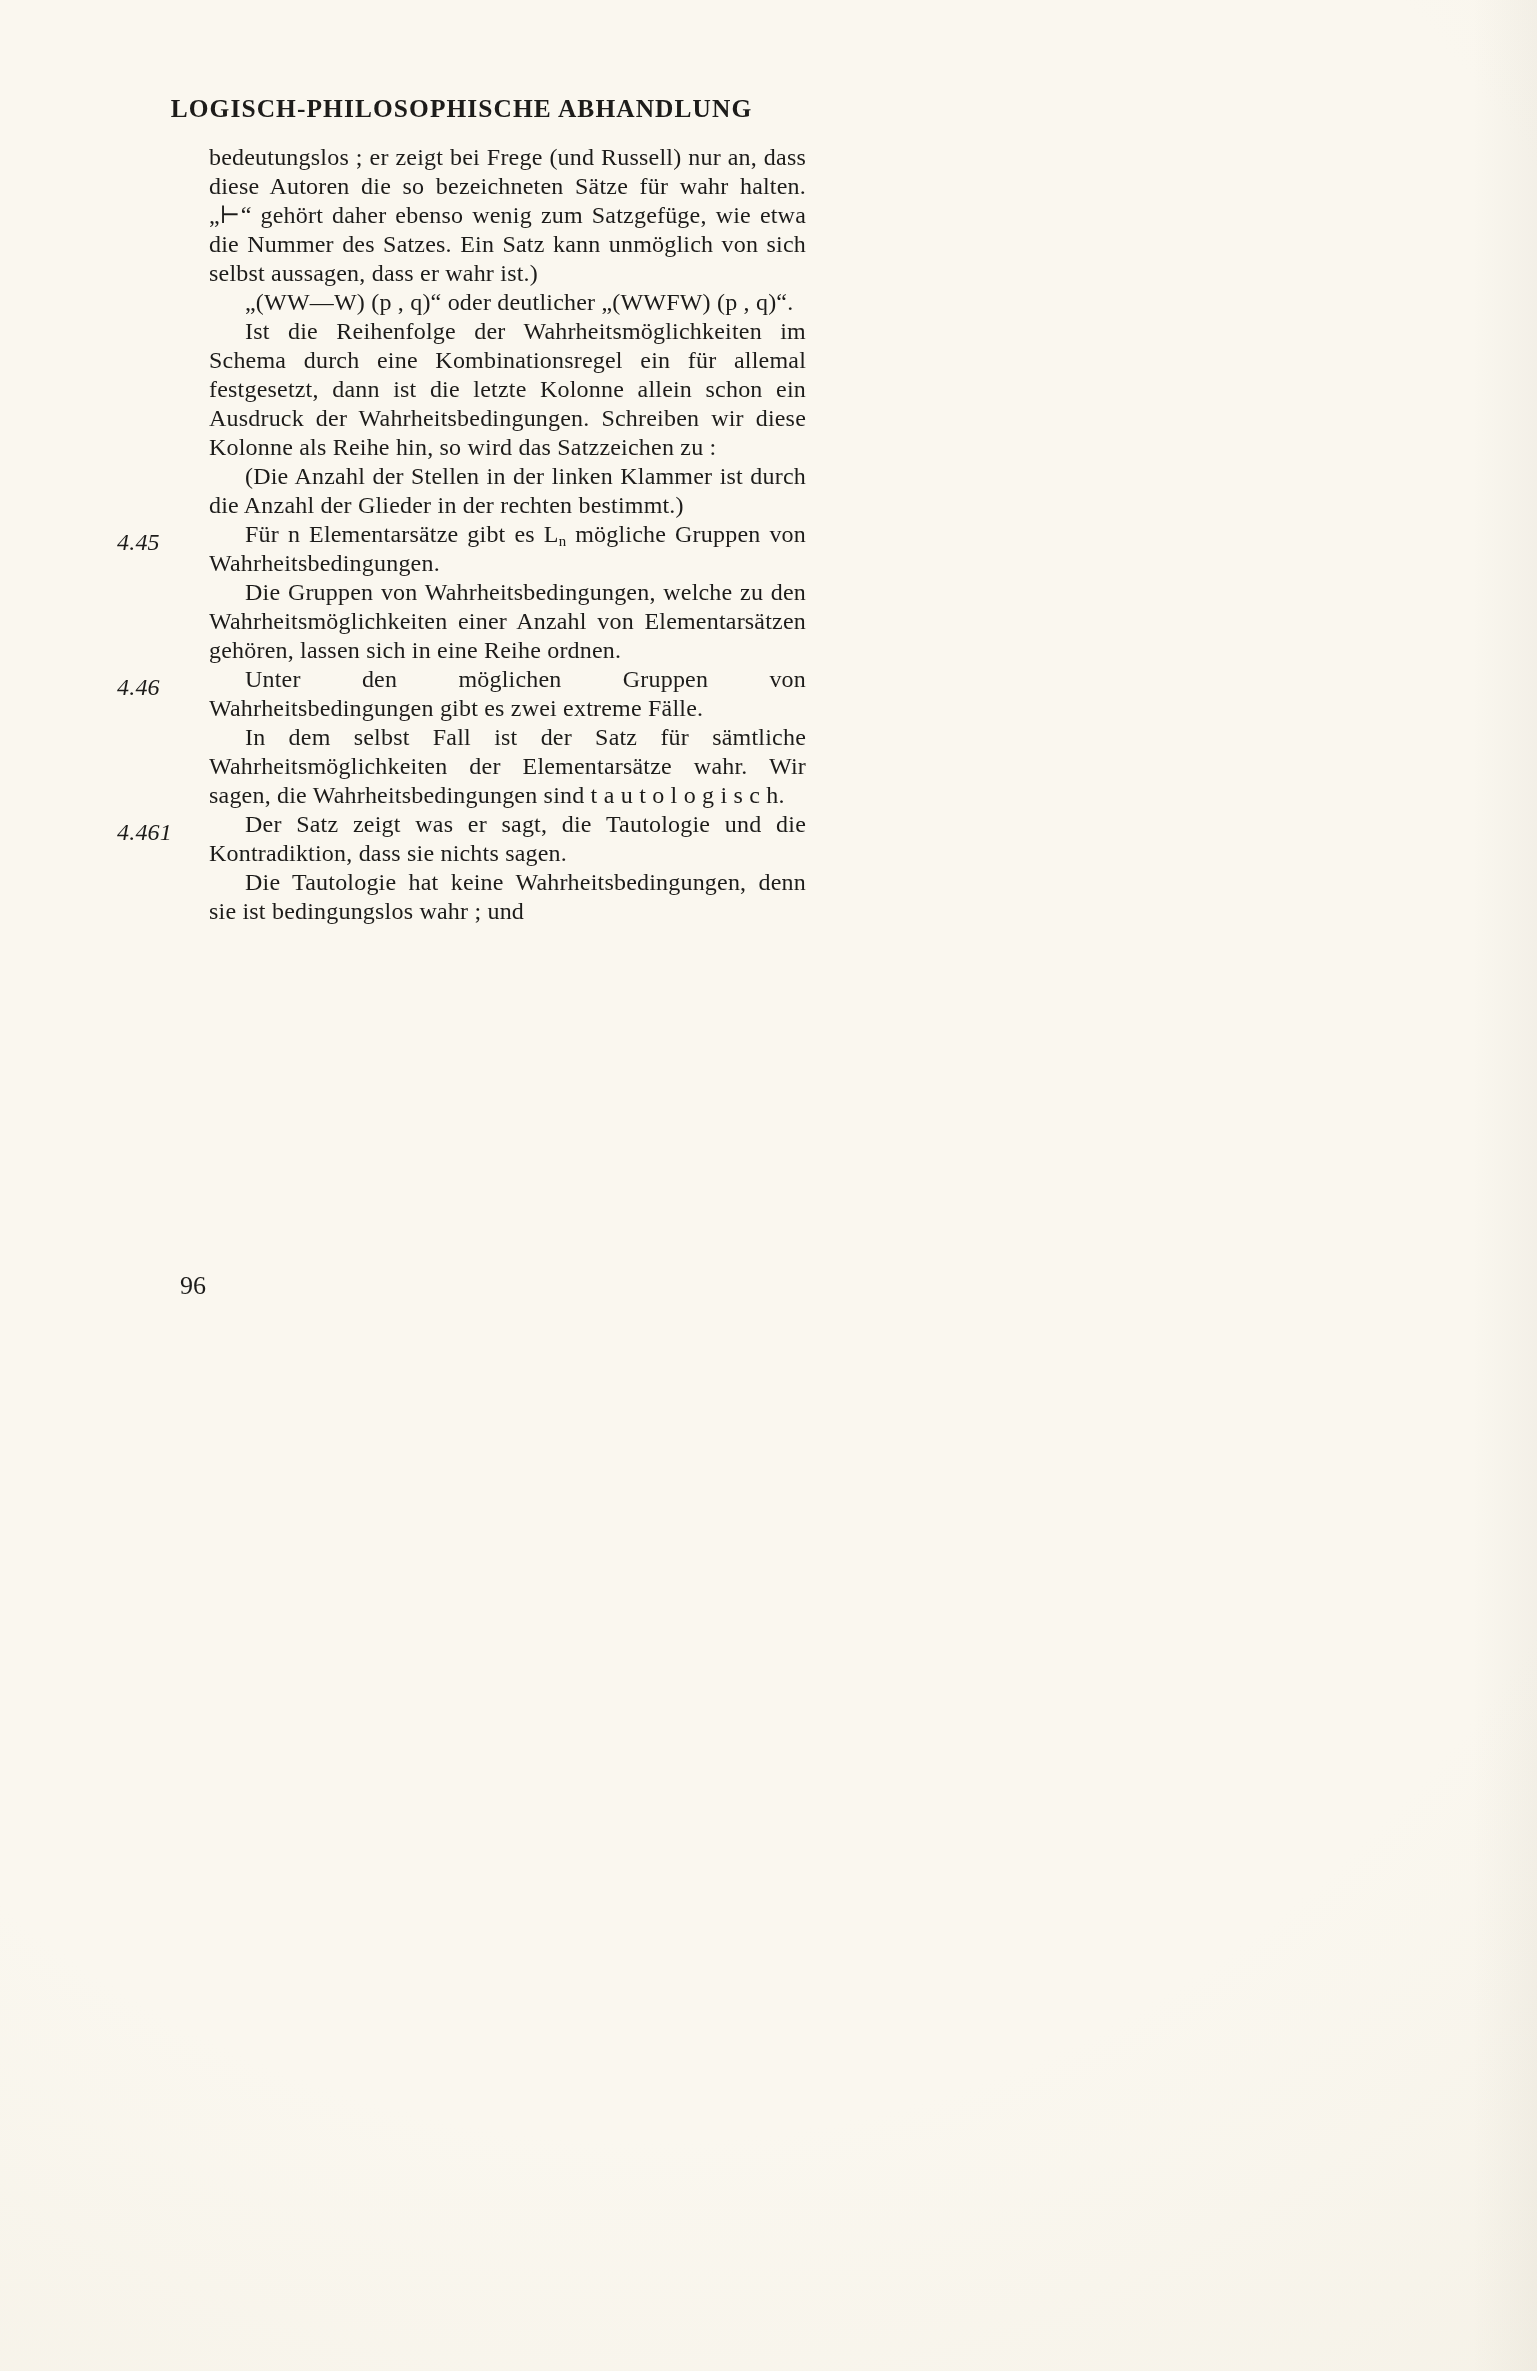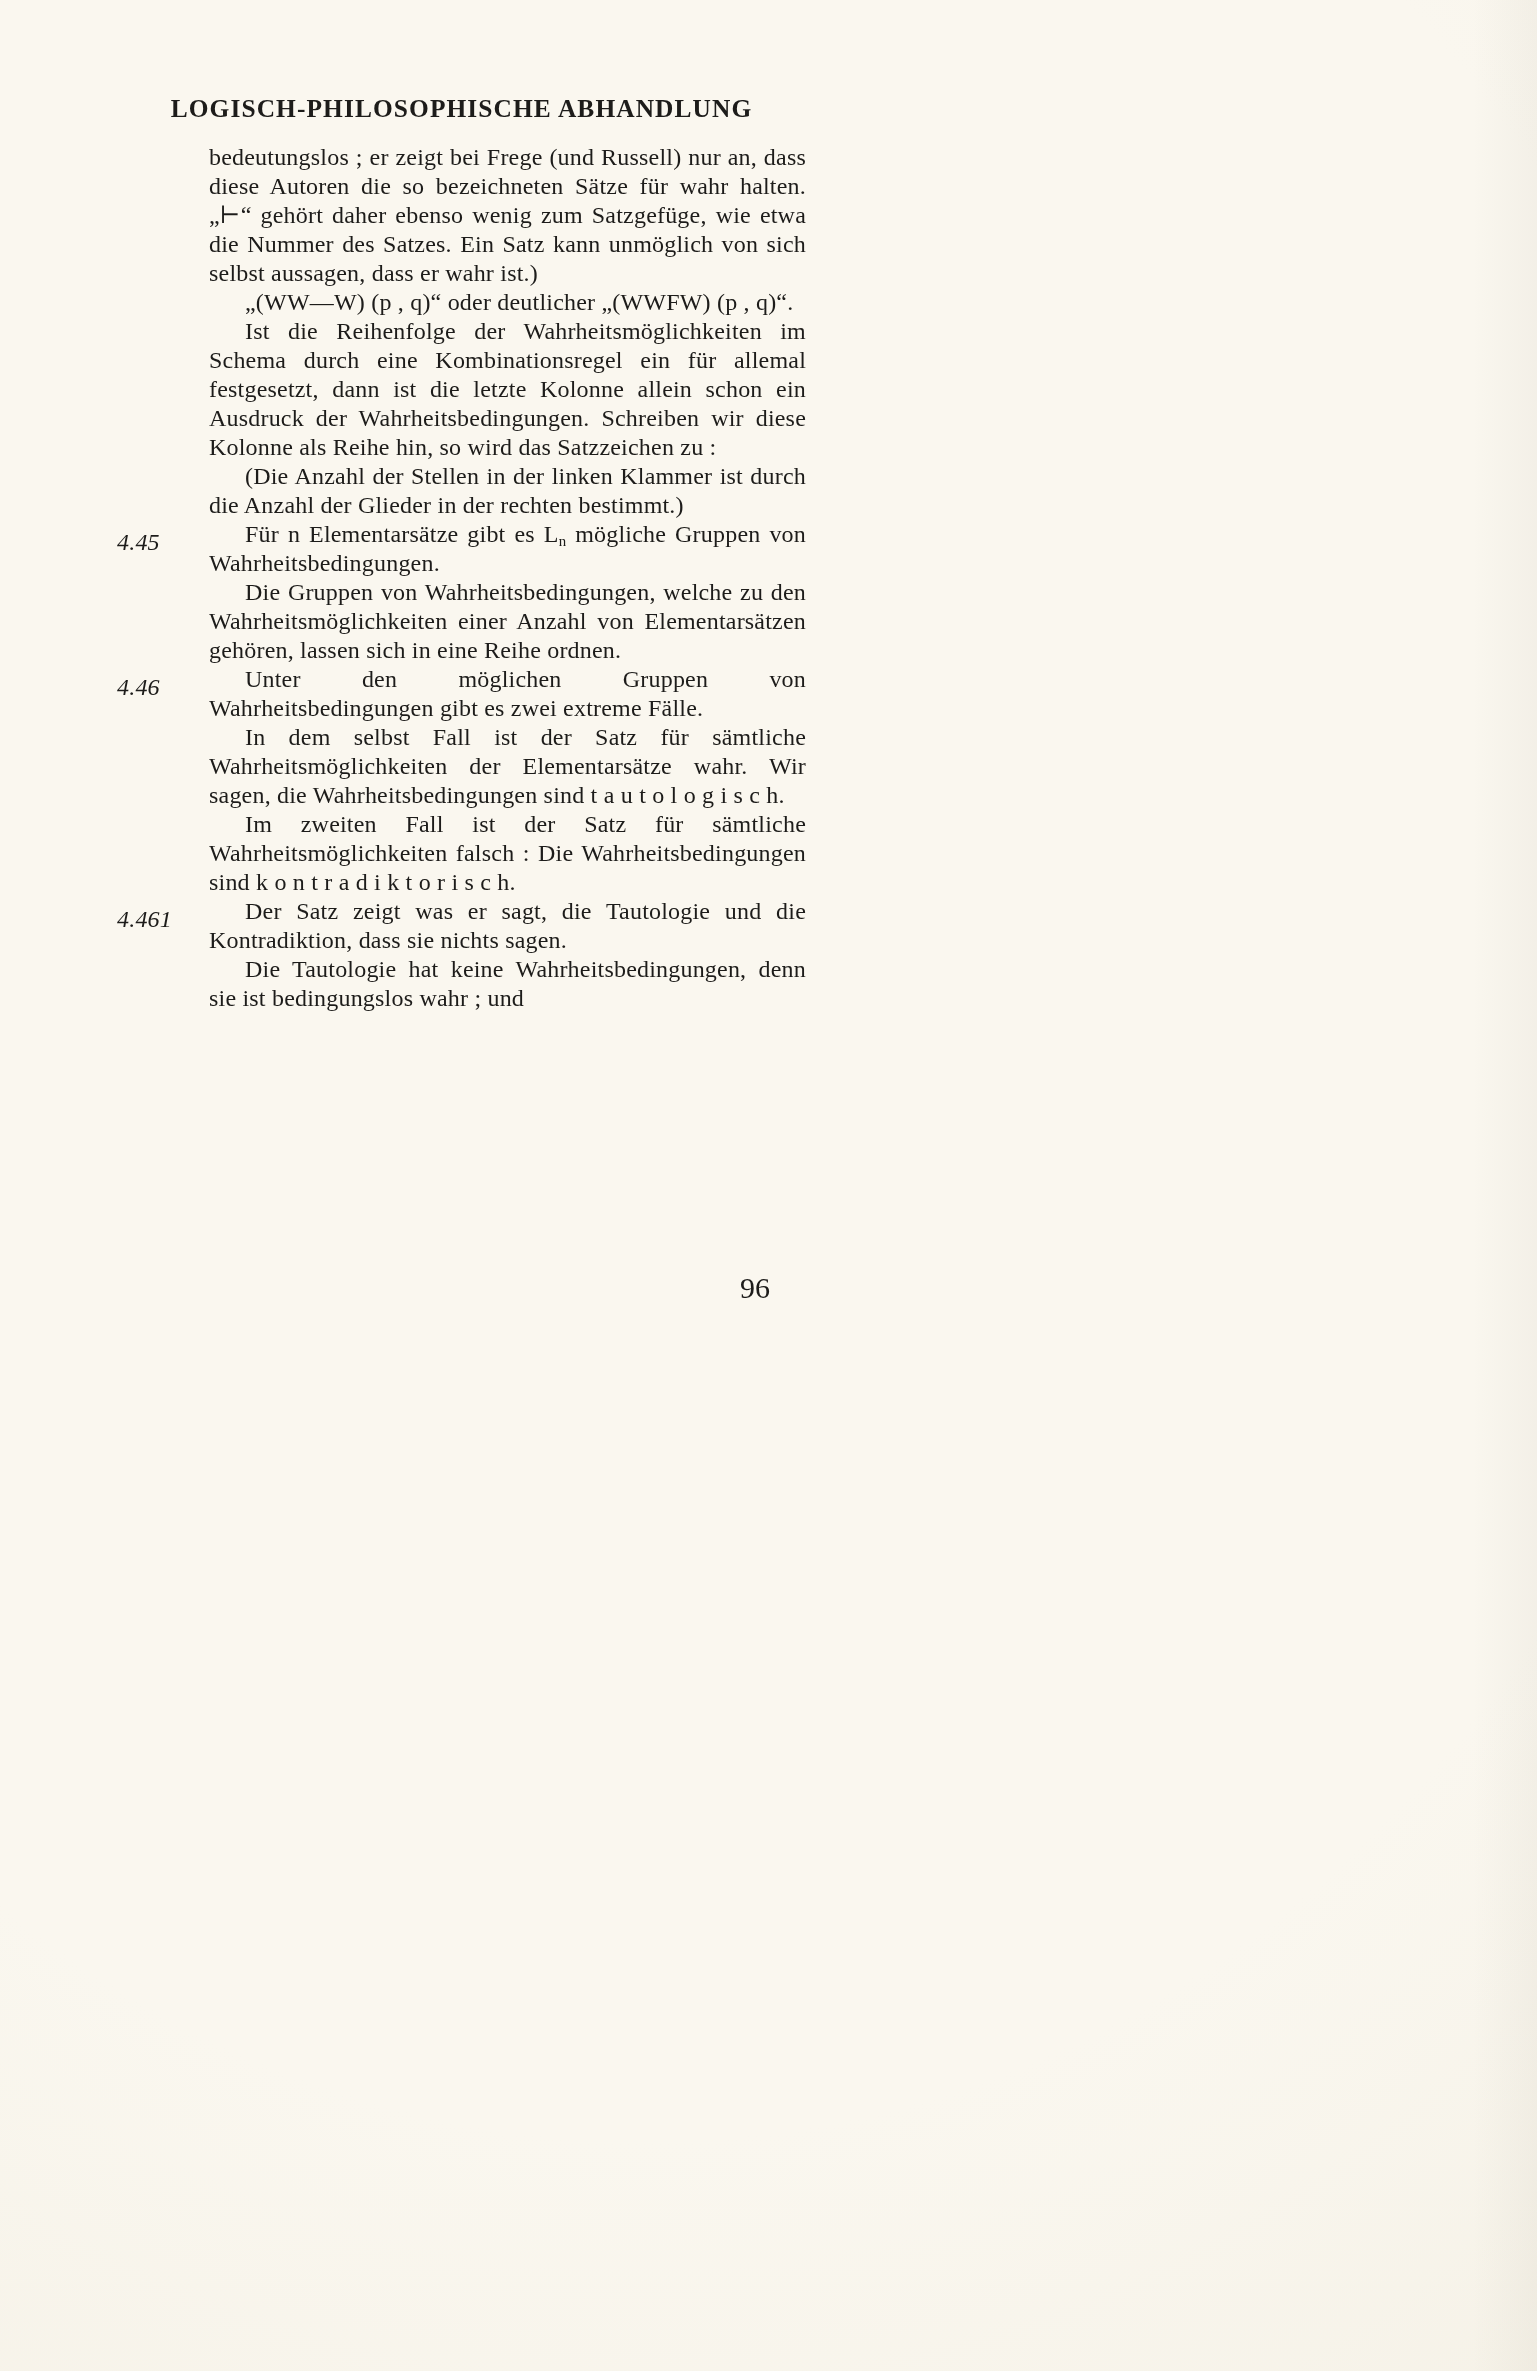--- a/index.html
+++ b/index.html
@@ -74,44 +74,43 @@
   }
   sub{
     font-size:0.62em;
     line-height:0;
     vertical-align:-0.25em;
   }
 
   .page-number{
     position:absolute;
     top:1271px;
-    left:173px;
+    left:180px;
     width:597px;
-    text-align:right;
-    font-size:30px;
+    text-align:left;
+    font-size:26px;
     color:var(--ink);
   }
 </style>
 </head>
 <body>
 
 <div class="scan-page">
 
   <h1 class="running-head">LOGISCH-PHILOSOPHISCHE ABHANDLUNG</h1>
 
   <div class="text-column">
       <p class="noindent"><span>bedeutungslos ; er zeigt bei Frege (und Russell) nur an, dass diese Autoren die so bezeichneten Sätze für wahr halten. „⊢“ gehört daher ebenso wenig zum Satzgefüge, wie etwa die Nummer des Satzes. Ein Satz kann unmöglich von sich selbst aussagen, dass er wahr ist.)</span></p>
       <p class="indent"><span>„(WW—W) (p , q)“ oder deutlicher „(WWFW) (p , q)“.</span></p>
       <p class="indent"><span>Ist die Reihenfolge der Wahrheitsmöglichkeiten im Schema durch eine Kombinationsregel ein für allemal festgesetzt, dann ist die letzte Kolonne allein schon ein Ausdruck der Wahrheitsbedingungen. Schreiben wir diese Kolonne als Reihe hin, so wird das Satzzeichen zu :</span></p>
       <p class="indent"><span>(Die Anzahl der Stellen in der linken Klammer ist durch die Anzahl der Glieder in der rechten bestimmt.)</span></p>
       <p class="indent"><span class="secnum">4.45</span><span>Für n Elementarsätze gibt es L<sub>n</sub> mögliche Gruppen von Wahrheitsbedingungen.</span></p>
       <p class="indent"><span>Die Gruppen von Wahrheitsbedingungen, welche zu den Wahrheitsmöglichkeiten einer Anzahl von Elementarsätzen gehören, lassen sich in eine Reihe ordnen.</span></p>
       <p class="indent"><span class="secnum">4.46</span><span>Unter den möglichen Gruppen von Wahrheitsbedingungen gibt es zwei extreme Fälle.</span></p>
       <p class="indent"><span>In dem selbst Fall ist der Satz für sämtliche Wahrheitsmöglichkeiten der Elementarsätze wahr. Wir sagen, die Wahrheitsbedingungen sind t a u t o l o g i s c h.</span></p>
-      <p class="indent"><span>Im zweiten Fall ist der Satz für sämtliche Wahrheitsmöglichkeiten falsch : Die Wahrheitsbedingungen sind k o n t r a d i k t o r i s c h.</span></p>
       <p class="indent"><span class="secnum">4.461</span><span>Der Satz zeigt was er sagt, die Tautologie und die Kontradiktion, dass sie nichts sagen.</span></p>
       <p class="indent"><span>Die Tautologie hat keine Wahrheitsbedingungen, denn sie ist bedingungslos wahr ; und</span></p>
     </div>
 
   <div class="page-number">96</div>
 
 </div>
 
 
 </body></html>

